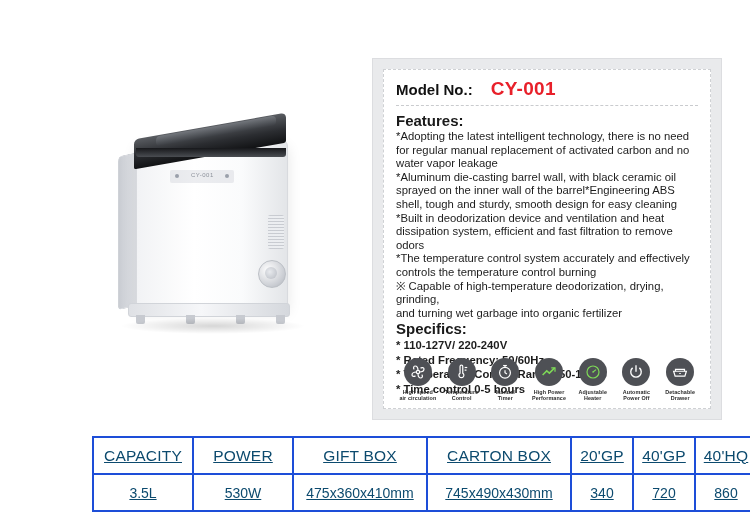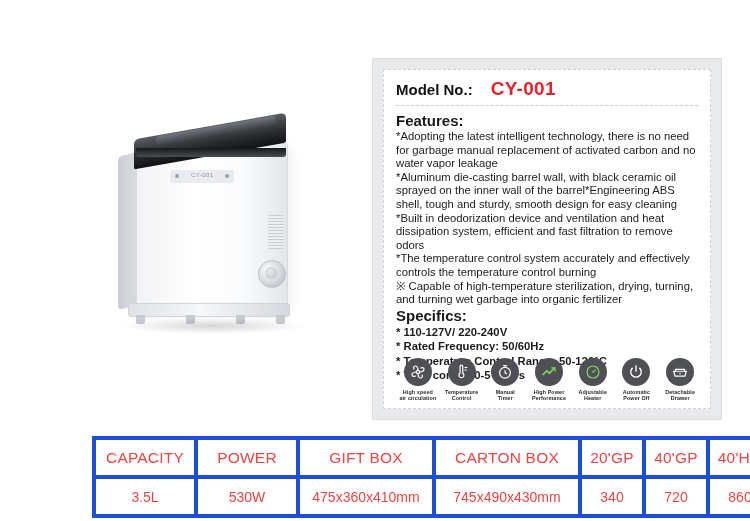--- a/index.html
+++ b/index.html
@@ -260,25 +260,26 @@
   
   #spec-table {
     position: absolute;
     left: 92px;
     top: 436px;
     width: 614px;
     border-collapse: collapse;
     table-layout: fixed;
   }
   #spec-table td {
-    border: 4px solid #1d4ed8;
+    border: 2px solid #1d4ed8;
     text-align: center;
     font-size: 14px;
     height: 33px;
-    color: #ef4444;
+    color: #0c4a6e;
+    text-decoration: underline;
   }
   #spec-table tr.head td {
     font-size: 15.5px;
     letter-spacing: .2px;
   }
   .c0 { width: 96px; }
   .c1 { width: 96px; }
   .c2 { width: 130px; }
   .c3 { width: 140px; }
   .c4 { width: 58px; }
@@ -317,30 +318,30 @@
 
     <div class="model-row">
       <span class="model-label">Model No.:</span>
       <span class="model-value">CY-001</span>
     </div>
     <div class="divider"></div>
 
     <div class="section-title">Features:</div>
     <div>
       <div class="feat-line">*Adopting the latest intelligent technology, there is no need</div>
-      <div class="feat-line">for garbage manual replacement of activated carbon and no</div>
+      <div class="feat-line">for regular manual replacement of activated carbon and no</div>
       <div class="feat-line">water vapor leakage</div>
       <div class="feat-line">*Aluminum die-casting barrel wall, with black ceramic oil</div>
       <div class="feat-line">sprayed on the inner wall of the barrel*Engineering ABS</div>
       <div class="feat-line">shell, tough and sturdy, smooth design for easy cleaning</div>
       <div class="feat-line">*Built in deodorization device and ventilation and heat</div>
       <div class="feat-line">dissipation system, efficient and fast filtration to remove odors</div>
       <div class="feat-line">*The temperature control system accurately and effectively</div>
       <div class="feat-line">controls the temperature control burning</div>
-      <div class="feat-line">※ Capable of high-temperature sterilization, drying, turning,</div>
+      <div class="feat-line">※ Capable of high-temperature deodorization, drying, grinding,</div>
       <div class="feat-line">and turning wet garbage into organic fertilizer</div>
     </div>
 
     <div class="section-title">Specifics:</div>
     <div>
       <div class="spec-line">* 110-127V/ 220-240V</div>
       <div class="spec-line">* Rated Frequency: 50/60Hz</div>
       <div class="spec-line">* Temperature Control Range: 50-120°C</div>
       <div class="spec-line">* Time control 0-5 hours</div>
     </div>

